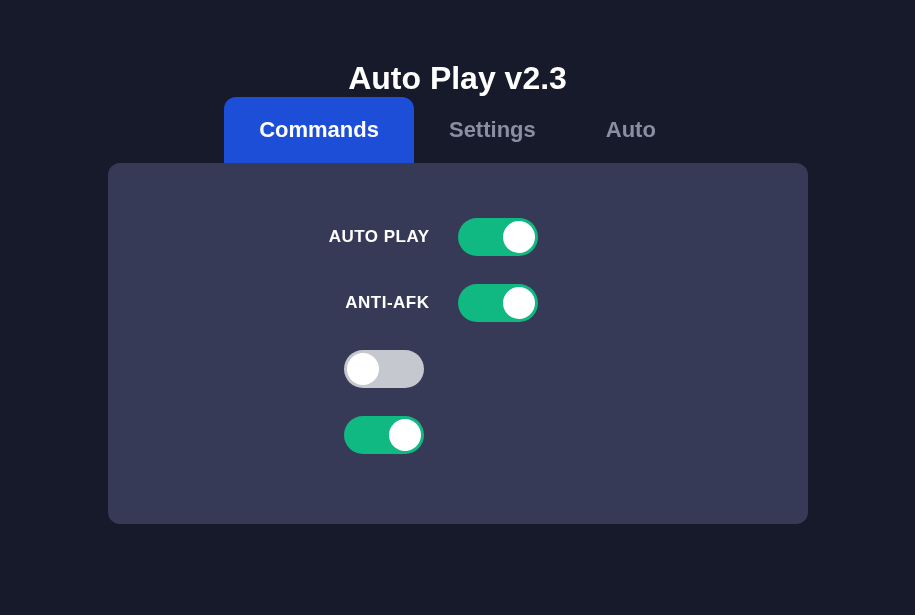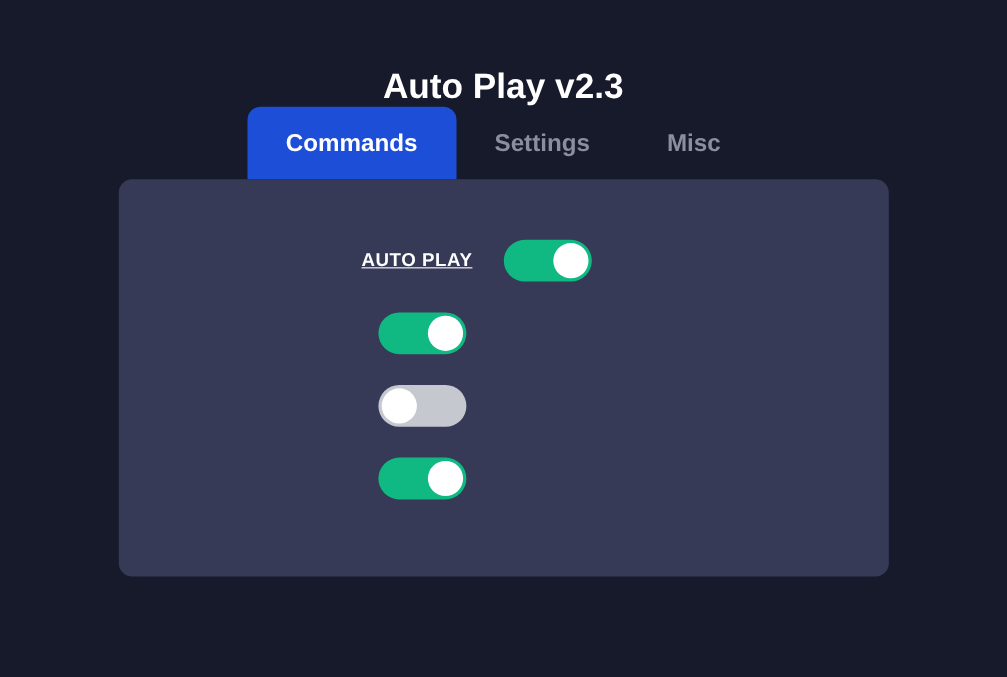--- a/index.html
+++ b/index.html
@@ -64,21 +64,20 @@
       gap: 28px;
     }
     .toggle-label {
       color: #ffffff;
       font-size: 17px;
       font-weight: 700;
       letter-spacing: 0.5px;
       text-align: right;
       width: 200px;
       text-transform: uppercase;
-      text-decoration: underline;
     }
     .toggle {
       position: relative;
       width: 80px;
       height: 38px;
       border-radius: 20px;
       cursor: pointer;
       transition: background-color 0.2s;
     }
     .toggle.on {
@@ -108,34 +107,35 @@
   </style>
 </head>
 <body>
 
 <div class="title">Auto Play v2.3</div>
 
 <div class="tabs-container">
   <div class="tabs">
     <div class="tab active">Commands</div>
     <div class="tab">Settings</div>
-    <div class="tab">Misc</div>
+    <div class="tab">Auto</div>
   </div>
 
   <div class="panel">
 
     <div class="toggle-row">
       <div class="toggle-label">AUTO PLAY</div>
       <div class="toggle on">
         <div class="toggle-knob"></div>
       </div>
       <div class="toggle-spacer"></div>
     </div>
 
     <div class="toggle-row">
+      <div class="toggle-label">ANTI-AFK</div>
       <div class="toggle on">
         <div class="toggle-knob"></div>
       </div>
       <div class="toggle-spacer"></div>
     </div>
 
     <div class="toggle-row">
       <div class="toggle off">
         <div class="toggle-knob"></div>
       </div>

